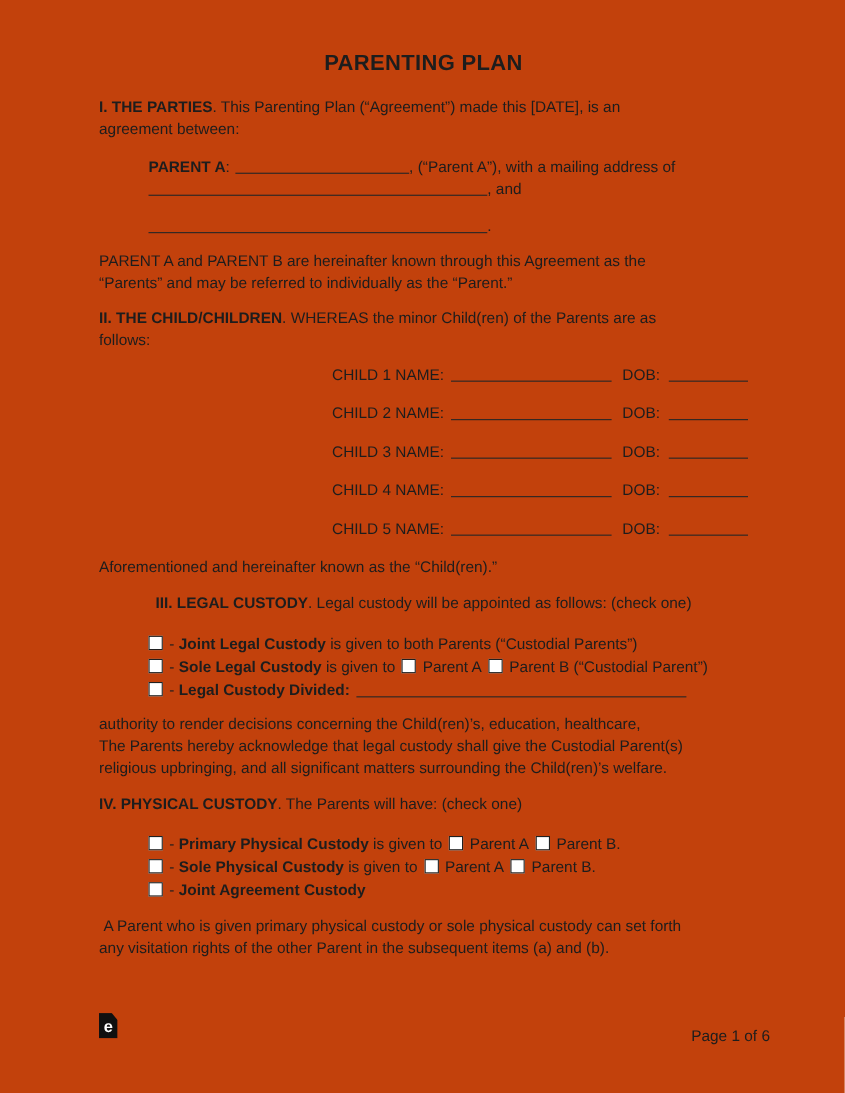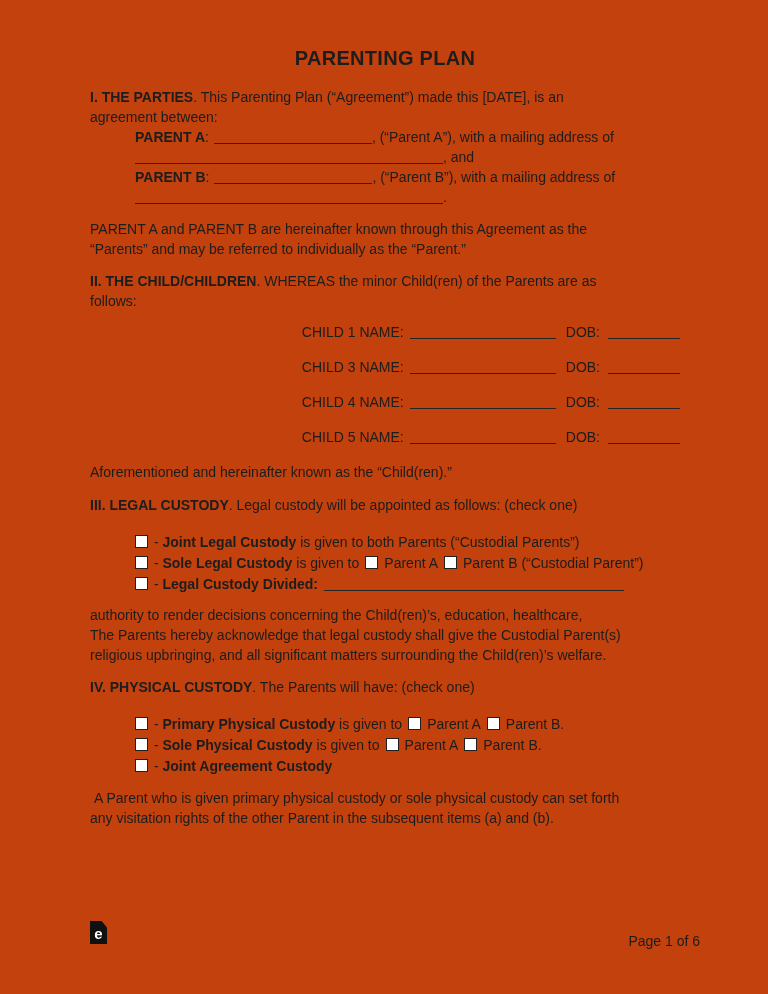--- a/index.html
+++ b/index.html
@@ -3,22 +3,22 @@
 <meta charset="utf-8">
 <style>
   html,body{margin:0;padding:0;background:#ffffff;}
   .page{position:relative;width:768px;height:994px;background:#c2410c;overflow:hidden;
         font-family:Liberation Sans, sans-serif;font-size:14px;color:#1d1d1d;}
   .content{position:absolute;left:90px;top:0;width:590px;}
   .line{line-height:20px;white-space:nowrap;}
   b{font-weight:bold;}
   .title{font-size:20px;line-height:24px;font-weight:bold;text-align:center;margin-top:46px;letter-spacing:.3px;}
   .indent{margin-left:45px;}
-  .mt10{margin-top:10px;}.mt11{margin-top:11px;}.mt12{margin-top:12px;}.mt13{margin-top:13px;}
-  .mt14{}.mt17{margin-top:17px;}
+  .mt10{margin-top:10px;}.mt11{margin-top:11px;}.mt12{margin-top:12px;}.mt13{margin-top:13px;text-align:center;}
+  .mt14{margin-top:14px;}.mt17{margin-top:17px;}
   .child-row{margin-bottom:15px;text-align:right;}
   .opts .line{line-height:21px;}
   .cb{display:inline-block;width:11px;height:11px;border:1.5px solid #202020;vertical-align:-1px;margin-right:2px;background:#fff;}
   .cb-mid{margin:0 6px;}
   .bl{display:inline-block;height:13px;border-bottom:1.4px solid #262626;vertical-align:-2px;}
   .bl-name{width:158px;margin-left:5px;}
   .bl-addr{width:308px;}
   .bl-child{width:146px;margin:0 10px 0 6px;}
   .bl-dob{width:72px;margin-left:8px;}
   .bl-div{width:300px;margin-left:6px;}
@@ -41,36 +41,36 @@
       <div class="line"><b>I. THE PARTIES</b><span>. This Parenting Plan (“Agreement”) made this [DATE], is an</span></div>
       <div class="line">agreement between:</div>
     </div>
 
     <div class="indent mt14">
       <div class="line"><b>PARENT A</b><span>:</span><span class="bl bl-name"></span><span>, (“Parent A”), with a mailing address of</span></div>
       <div class="line"><span class="bl bl-addr"></span><span>, and</span></div>
     </div>
 
     <div class="indent mt14">
-      <div class="line"><b>PARENT B</b><span>:</span><span class="bl bl-name"></span><span>, (“Parent B”), with a mailing address of</span></div>
       <div class="line"><span class="bl bl-addr"></span><span>.</span></div>
     </div>
 
     <div class="mt12">
       <div class="line">PARENT A and PARENT B are hereinafter known through this Agreement as the</div>
       <div class="line">“Parents” and may be referred to individually as the “Parent.”</div>
     </div>
 
     <div class="mt12">
       <div class="line"><b>II. THE CHILD/CHILDREN</b><span>. WHEREAS the minor Child(ren) of the Parents are as</span></div>
       <div class="line">follows:</div>
     </div>
 
     <div class="indent mt11">
       <div class="line child-row"><span>CHILD 1 NAME:</span><span class="bl bl-child"></span><span>DOB:</span><span class="bl bl-dob"></span></div>
+      <div class="line child-row"><span>CHILD 2 NAME:</span><span class="bl bl-child"></span><span>DOB:</span><span class="bl bl-dob"></span></div>
       <div class="line child-row"><span>CHILD 3 NAME:</span><span class="bl bl-child"></span><span>DOB:</span><span class="bl bl-dob"></span></div>
       <div class="line child-row"><span>CHILD 4 NAME:</span><span class="bl bl-child"></span><span>DOB:</span><span class="bl bl-dob"></span></div>
       <div class="line child-row"><span>CHILD 5 NAME:</span><span class="bl bl-child"></span><span>DOB:</span><span class="bl bl-dob"></span></div>
     </div>
 
     <div class="line">Aforementioned and hereinafter known as the “Child(ren).”</div>
 
     <div class="mt13">
       <div class="line"><b>III. LEGAL CUSTODY</b><span>. Legal custody will be appointed as follows: (check one)</span></div>
     </div>

